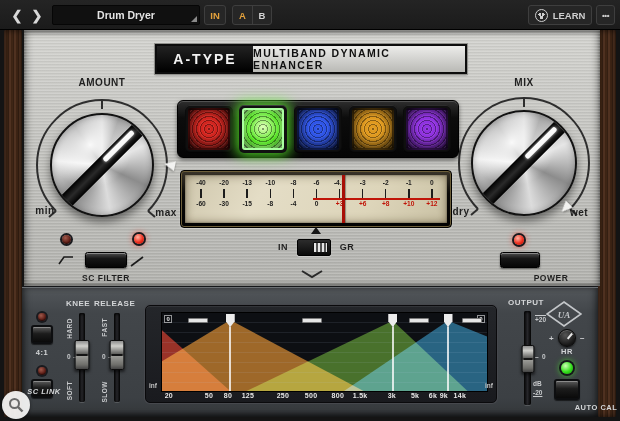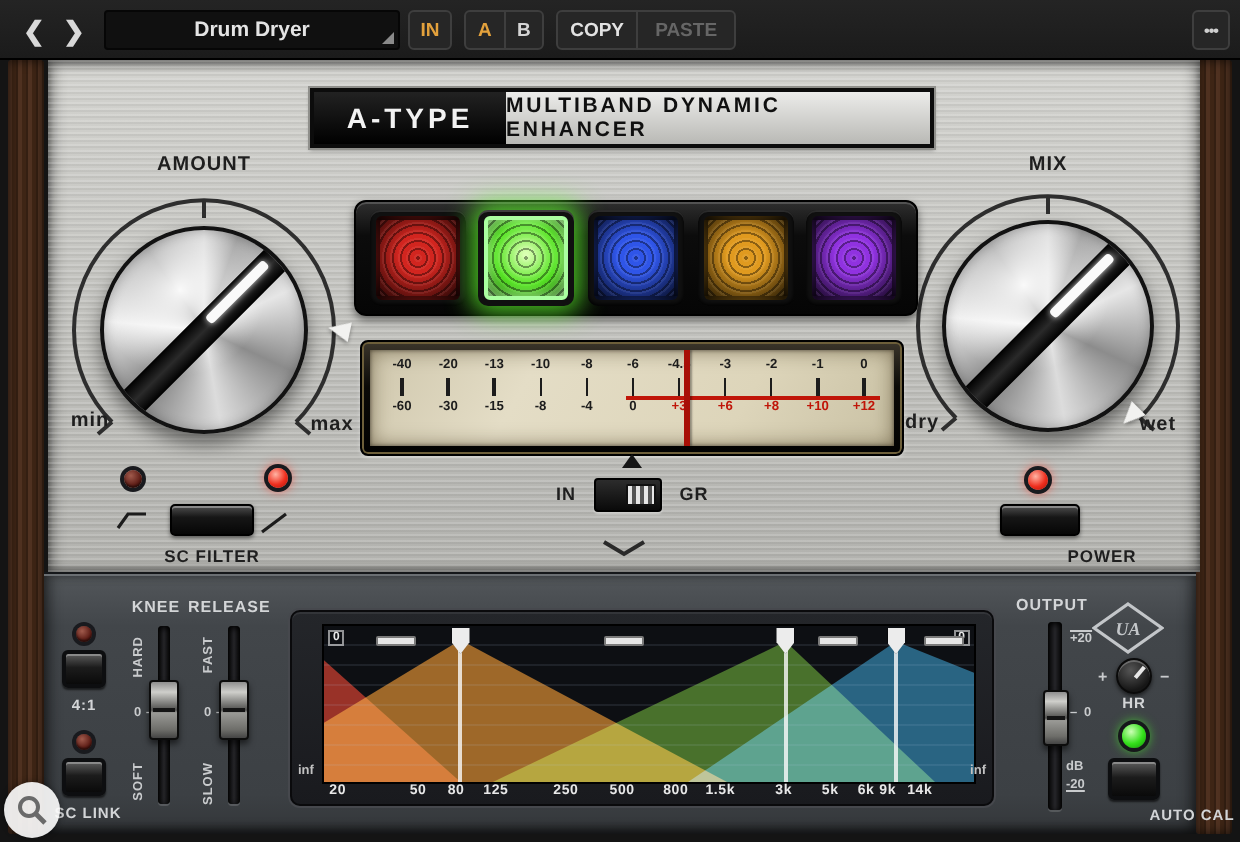--- a/index.html
+++ b/index.html
@@ -131,24 +131,24 @@
     <button class="tb-btn nav" style="left:28px;width:18px;">❯</button>
     <div class="preset">
       <span>Drum Dryer</span>
       <span class="corner"></span>
     </div>
     <button class="tb-btn amber" style="left:204px;width:22px;">IN</button>
     <div class="tb-group" style="left:232px;width:40px;">
       <button class="cell amber" style="width:20px;">A</button>
       <button class="cell" style="width:20px;color:#d4d4d4;">B</button>
     </div>
-    <div class="tb-group" style="left:278px;width:90px;">
-      <button class="cell" style="width:40px;color:#e2e2e2;">COPY</button>
-      <button class="cell dim" style="width:50px;">PASTE</button>
-    </div>
+    <button class="tb-btn" style="left:528px;width:64px;">
+      <span class="learn-ic"></span>
+      <span>LEARN</span>
+    </button>
     <button class="tb-btn" style="left:596px;width:19px;font-size:8px;letter-spacing:-.5px;">•••</button>
   </div>
 
   <div class="wood left"></div>
   <div class="wood right"></div>
 
   <div class="panel-top">
 
     <div class="badge">
       <div class="model">A-TYPE</div>
@@ -287,21 +287,21 @@
     <div class="ctr engraved" style="left:475px;top:243px;width:42px;font-size:8.5px;margin-left:31px;">POWER</div>
   </div>
 
   <div class="panel-bottom">
 
     <div class="led dimred" style="left:16px;top:26px;width:8px;height:8px;"></div>
     <div class="sqbtn" style="left:9px;top:38px;width:22px;height:19px;"></div>
     <div class="ctr lighttx" style="left:6px;top:61px;width:28px;font-size:7.5px;">4:1</div>
     <div class="led dimred" style="left:16px;top:80px;width:8px;height:8px;"></div>
     <div class="sqbtn" style="left:9px;top:92px;width:22px;height:19px;"></div>
-    <div class="ctr lighttx" style="left:2px;top:115px;width:40px;font-size:7.5px;">SC LINK</div>
+    <div class="ctr lighttx" style="left:2px;top:100px;width:40px;font-size:7.5px;font-style:italic;">SC LINK</div>
 
     <div class="ctr lighttx" style="left:40px;top:12px;width:32px;font-size:8px;">KNEE</div>
     <div class="vlabel" style="left:44px;top:31px;">HARD</div>
     <div class="tinytx" style="left:45px;top:66px;">0</div>
     <div class="tinytx" style="left:51px;top:66px;">–</div>
     <div class="vlabel" style="left:44px;top:94px;">SOFT</div>
     <div class="vtrack" style="left:57px;top:26px;height:89px;">
       <div class="vhandle" style="top:27px;"></div>
     </div>
 

